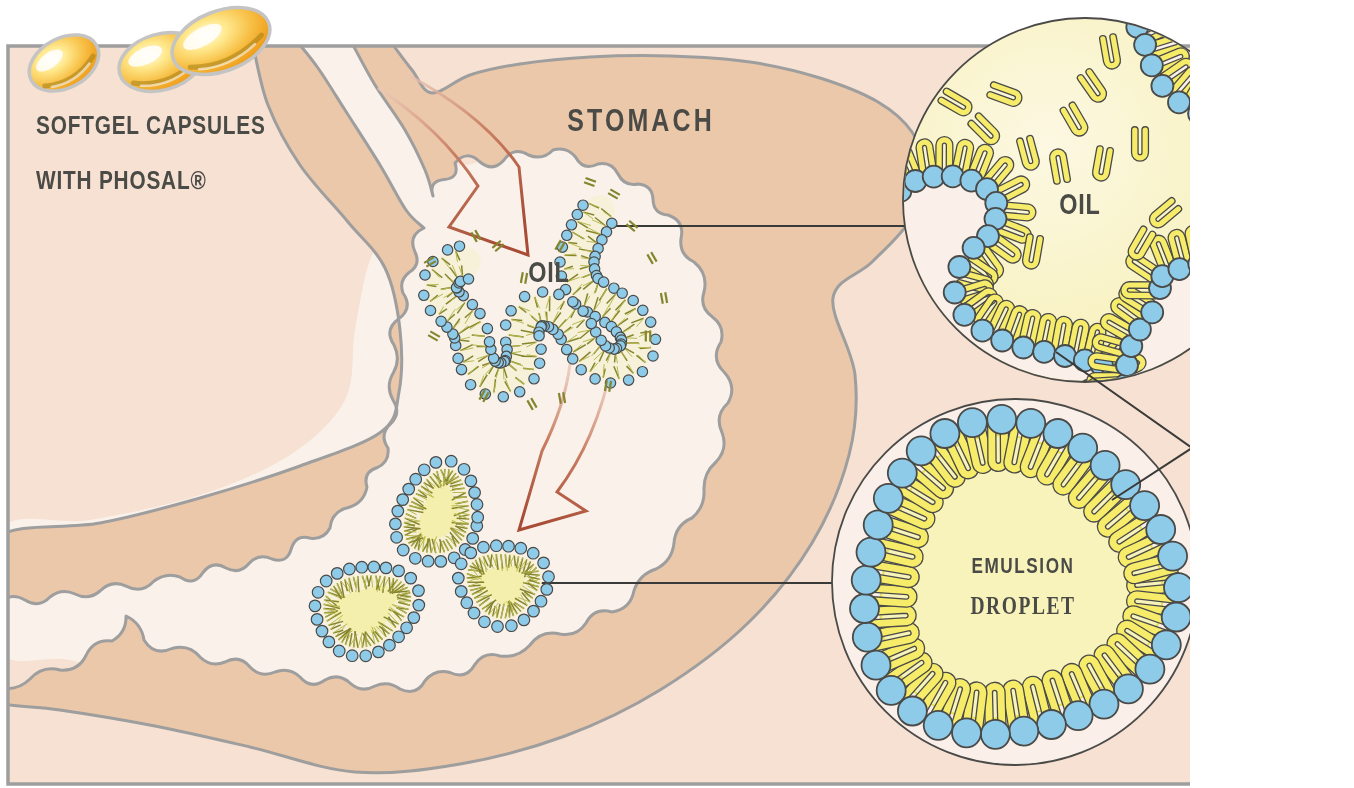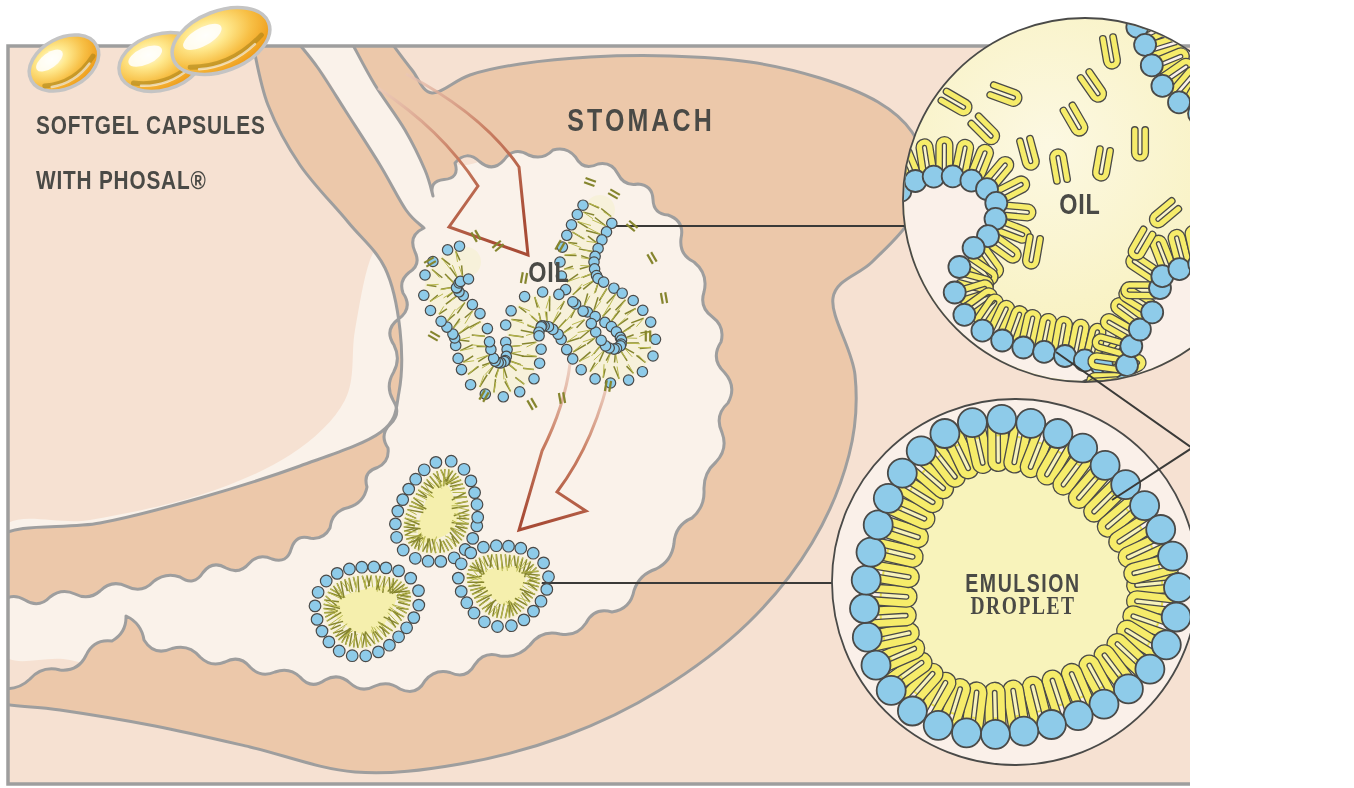--- a/index.html
+++ b/index.html
@@ -1362,20 +1362,20 @@
 </div>
 <div class="lbl ctr" style="left:641px;top:104px;font-size:32px;">
   <span class="cond" style="letter-spacing:4px;">STOMACH</span>
 </div>
 <div class="lbl ctr" style="left:549px;top:257px;font-size:30px;">
   <span class="cond" style="letter-spacing:1px;">OIL</span>
 </div>
 <div class="lbl ctr" style="left:1080px;top:189px;font-size:30px;">
   <span class="cond" style="letter-spacing:1px;">OIL</span>
 </div>
-<div class="lbl ctr" style="left:1023px;top:571px;font-size:25px;text-decoration:underline;">
+<div class="lbl ctr" style="left:1023px;top:555px;font-size:22px;text-decoration:underline;">
   <span class="cond" style="letter-spacing:2px;">EMULSION</span>
 </div>
 <div class="lbl ctr" style="left:1023px;top:593px;font-size:25px;font-family:Liberation Serif, serif;">
   <span class="cond" style="letter-spacing:2px;">DROPLET</span>
 </div>
 
 </div>
 
 </body></html>

